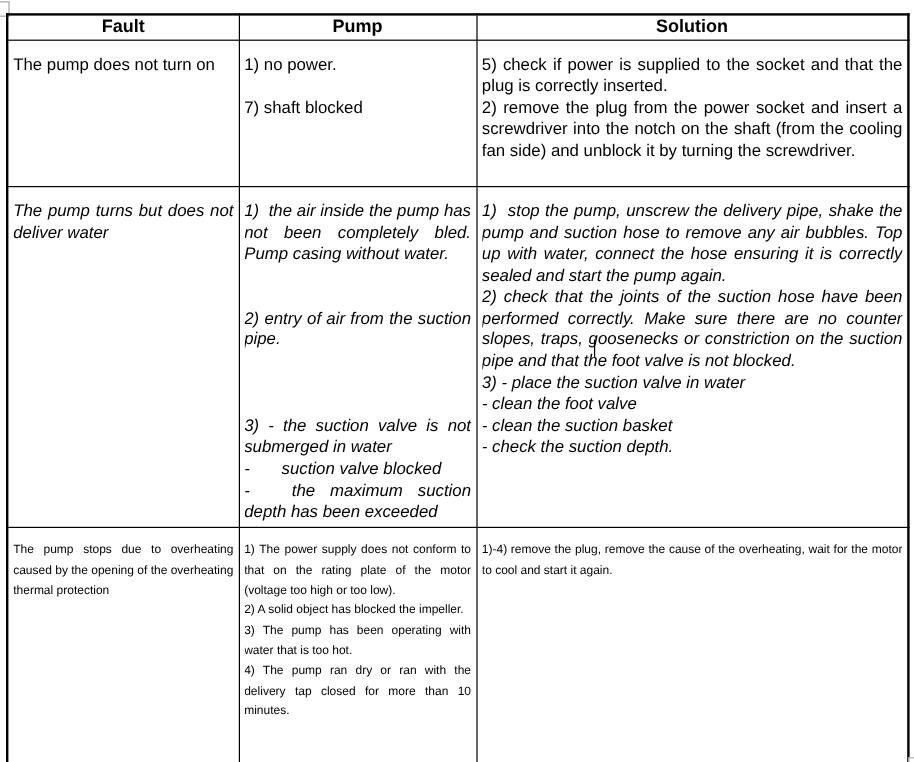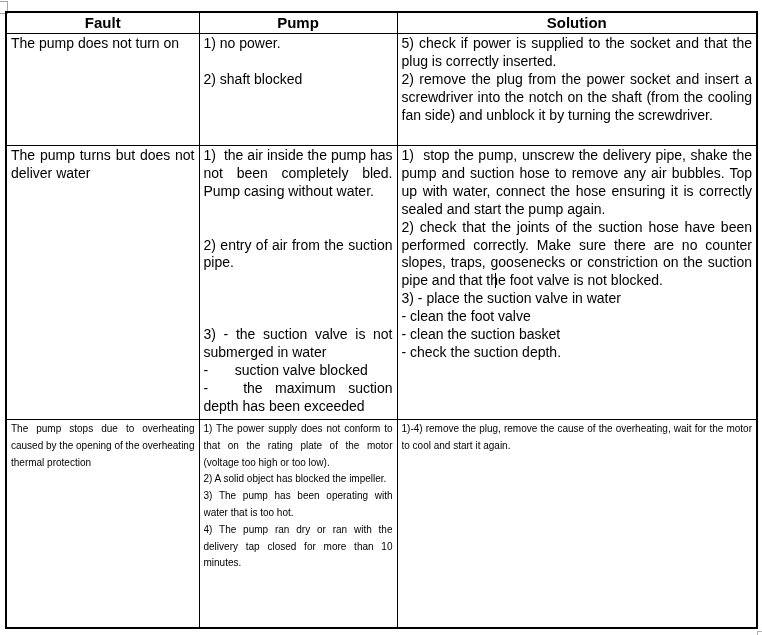--- a/index.html
+++ b/index.html
@@ -60,23 +60,24 @@
     padding: 1px 4px 2px 4px;
   }
   .cell-text {
     white-space: pre-wrap;
     tab-size: 8;
     -moz-tab-size: 8;
     overflow: hidden;
     font-size: 14px;
     line-height: 17.9px;
     text-align: justify;
+    margin-top: 10px;
   }
   tr.row-1 .cell-text { height: 108px; }
-  tr.row-2 .cell-text { height: 270px; }
+  tr.row-2 .cell-text { height: 270px; font-style: italic; }
   tr.row-3 .cell-text { height: 204px; font-size: 10px; line-height: 16.8px; }
   
   .caret {
     position: absolute;
     left: 97px;
     top: 127px;
     width: 1px;
     height: 15px;
     background: #000000;
   }
@@ -102,21 +103,21 @@
       </tr>
     </thead>
     <tbody>
       <tr class="row-1">
         <td>
           <div class="cell-text">The pump does not turn on</div>
         </td>
         <td>
           <div class="cell-text">1) no power.
 
-2) shaft blocked</div>
+7) shaft blocked</div>
         </td>
         <td>
           <div class="cell-text">5) check if power is supplied to the socket and that the plug is correctly inserted.
 2) remove the plug from the power socket and insert a screwdriver into the notch on the shaft (from the cooling fan side) and unblock it by turning the screwdriver.</div>
         </td>
       </tr>
       <tr class="row-2">
         <td>
           <div class="cell-text">The pump turns but does not deliver water</div>
         </td>

